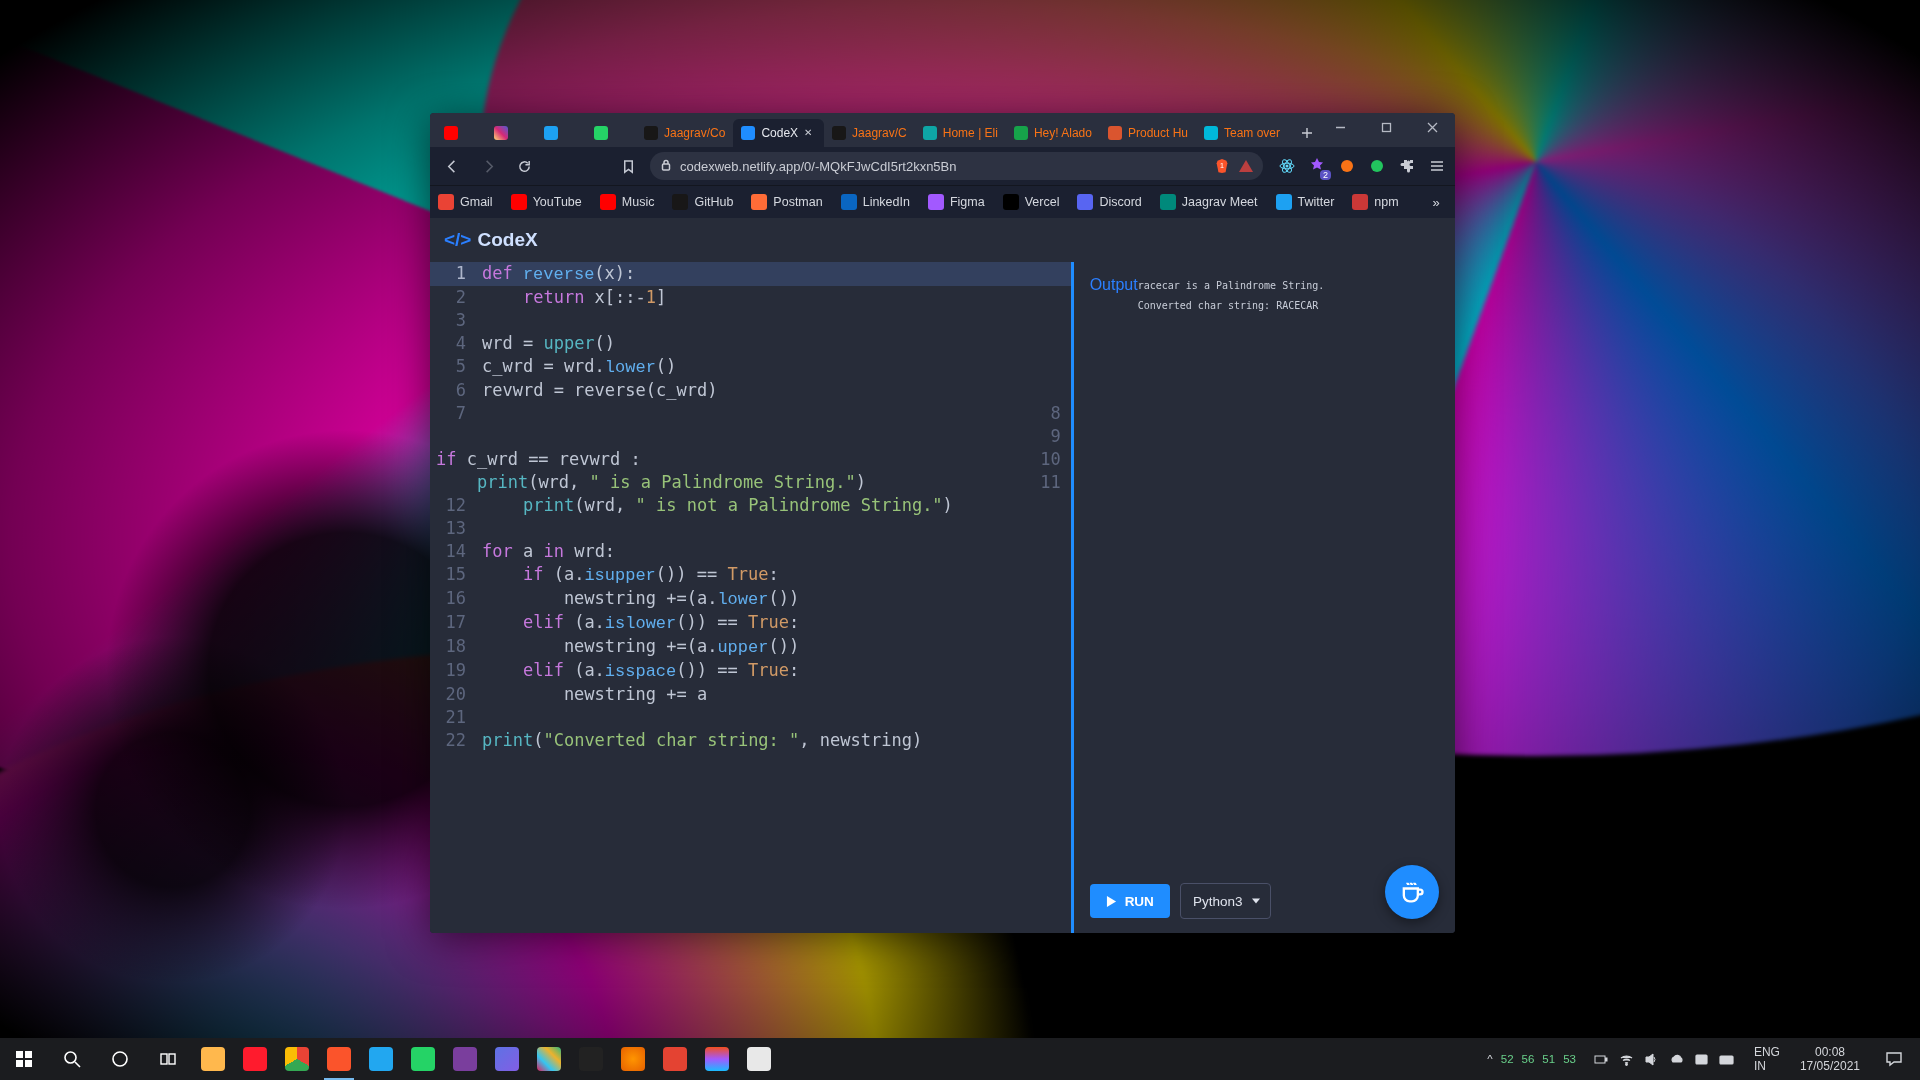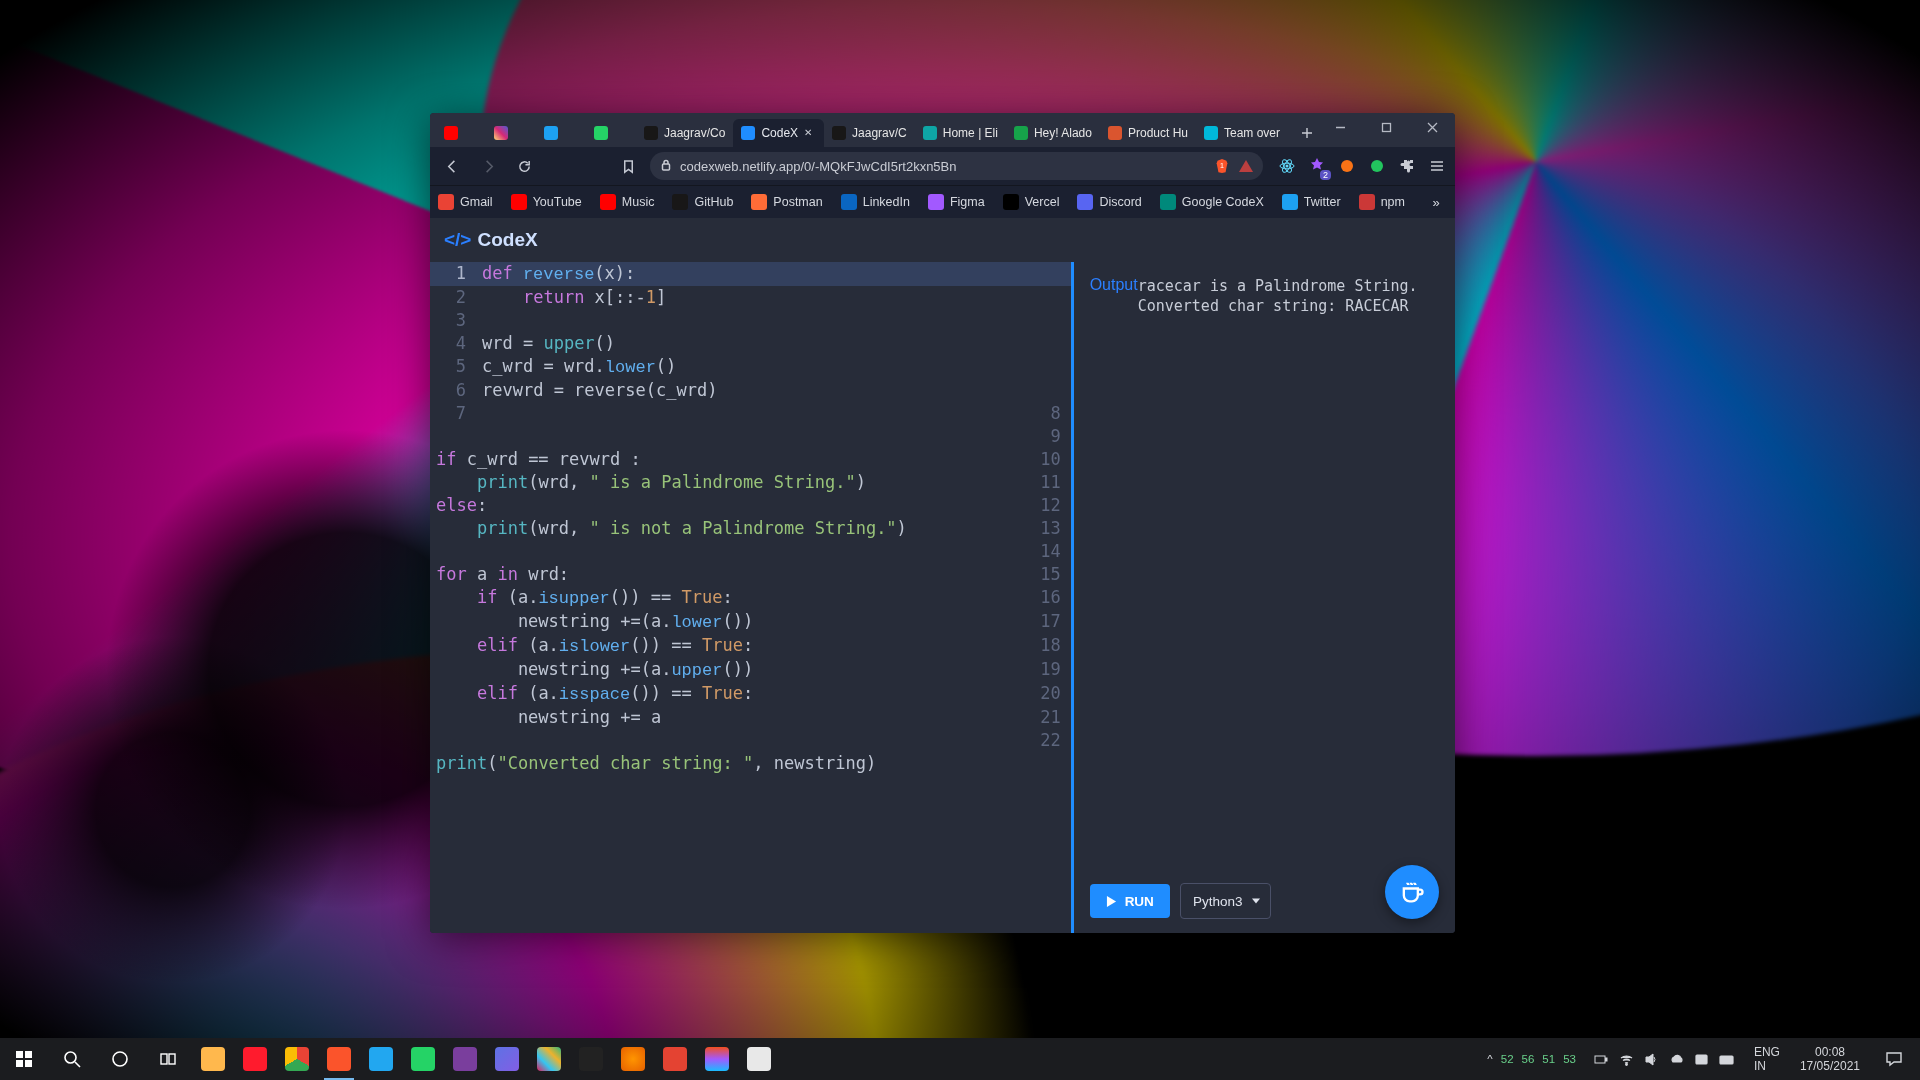--- a/index.html
+++ b/index.html
@@ -49,21 +49,21 @@
 
 .tabstrip { height:34px; background:#2a2f3e; display:flex; align-items:flex-end;}
 .sysbtns { position:absolute; right:0; top:0; display:flex; }
 .sysbtn { width:46px; height:28px; display:flex; align-items:center; justify-content:center; color:#b5b9c4;}
 .sysbtn svg { width:11px; height:11px; stroke:#b5b9c4; stroke-width:1.3; fill:none;}
 
 .tabscroll { display:flex; align-items:flex-end; margin-left:6px; height:100%; }
 .tab {
   height:28px; min-width:34px; max-width:110px; padding:0 8px;
   display:flex; align-items:center; gap:6px;
-  font-size:12px; color:#e5e5e5; border-radius:6px 6px 0 0;
+  font-size:12px; color:#f97316; border-radius:6px 6px 0 0;
   overflow:hidden; white-space:nowrap;
 }
 .tab.active { background:#1b2030; color:#e6e8ee; }
 .tab .tfav { width:14px; height:14px; flex:none; border-radius:3px;}
 .tab .tlbl { overflow:hidden; text-overflow:ellipsis; }
 .tab .tclose { width:12px; height:12px; color:#c9ccd4; }
 .newtab { width:26px; height:26px; margin:0 4px 1px 6px; border-radius:4px;
   display:flex; align-items:center; justify-content:center; color:#c9ccd4;}
 
 .addrbar { height:38px; background:#1b2030; display:flex; align-items:center; padding:0 8px; gap:8px;}
@@ -119,21 +119,21 @@
 .tk-fn { color:#61afef;font-family:Liberation Mono, monospace;}
 .tk-builtin{color:#56b6c2;}
 .tk-str { color:#98c379;}
 .tk-num { color:#d19a66;}
 .tk-op { color:#bfc6d4;}
 .tk-const { color:#d19a66;}
 
 .outpane { flex:1; background:#272c39; display:flex; flex-direction:row;
   padding:14px 28px 12px 16px; position:relative; min-width:0;}
 .outhead { color:#2b7fff; font-size:16px; margin-bottom:8px;}
-.outtext { font-family:"Consolas","Menlo",monospace; font-size:15px; line-height:20px;
+.outtext { font-family:"Consolas","Menlo",monospace; font-size:10px; line-height:20px;
   color:#c8cdd8; white-space:pre-wrap;}
 .runrow { position:absolute; bottom:14px; left:16px; display:flex; gap:10px; align-items:center;}
 .runbtn { background:#1f8dff; color:#fff; border:none; height:34px; padding:0 16px;
   border-radius:4px; font-size:13.5px; font-weight:600; display:flex; align-items:center;
   gap:8px; cursor:pointer;}
 .runbtn svg{width:11px;height:11px;fill:#fff;}
 .langsel { background:#272c39; border:1px solid #4a5068; color:#dfe3ed;
   height:34px; padding:0 28px 0 12px; border-radius:4px; font-size:13.5px;
   position:relative; display:flex; align-items:center; cursor:pointer;}
 .langsel::after{content:""; position:absolute; right:10px; top:50%;
@@ -353,21 +353,21 @@
         <div class="bm">
           <div class="bfav" style="background: rgb(0, 0, 0);"></div>
           <span>Vercel</span>
         </div>
         <div class="bm">
           <div class="bfav" style="background: rgb(88, 101, 242);"></div>
           <span>Discord</span>
         </div>
         <div class="bm">
           <div class="bfav" style="background: rgb(0, 137, 123);"></div>
-          <span>Google CodeX</span>
+          <span>Jaagrav Meet</span>
         </div>
         <div class="bm">
           <div class="bfav" style="background: rgb(29, 161, 242);"></div>
           <span>Twitter</span>
         </div>
         <div class="bm">
           <div class="bfav" style="background: rgb(203, 56, 55);"></div>
           <span>npm</span>
         </div>
       </div>
@@ -399,21 +399,20 @@
             <div class="ln">6</div>
             <div class="code"><span>revwrd = reverse(c_wrd)</span></div>
             <div class="ln">7</div>
             <div class="ln">8</div>
             <div class="code"><span></span></div>
             <div class="ln">9</div>
             <div class="code"><span class="tk-kw">if</span><span> c_wrd == revwrd :</span></div>
             <div class="ln">10</div>
             <div class="code"><span>    </span><span class="tk-builtin">print</span><span>(wrd, </span><span class="tk-str">" is a Palindrome String."</span><span class="tk-op">)</span></div>
             <div class="ln">11</div>
-            <div class="code"><span class="tk-kw">else</span><span>:</span></div>
             <div class="ln">12</div>
             <div class="code"><span>    </span><span class="tk-builtin">print</span><span>(wrd, </span><span class="tk-str">" is not a Palindrome String."</span><span class="tk-op">)</span></div>
             <div class="ln">13</div>
             <div class="code"><span></span></div>
             <div class="ln">14</div>
             <div class="code"><span class="tk-kw">for</span><span> a </span><span class="tk-kw">in</span><span> wrd:</span></div>
             <div class="ln">15</div>
             <div class="code"><span>    </span><span class="tk-kw">if</span><span> (a.</span><span class="tk-fn">isupper</span><span>()) == </span><span class="tk-const">True</span><span>:</span></div>
             <div class="ln">16</div>
             <div class="code"><span class="tk-op">        newstring +=</span><span>(a.</span><span class="tk-fn">lower</span><span class="tk-op">())</span></div>

